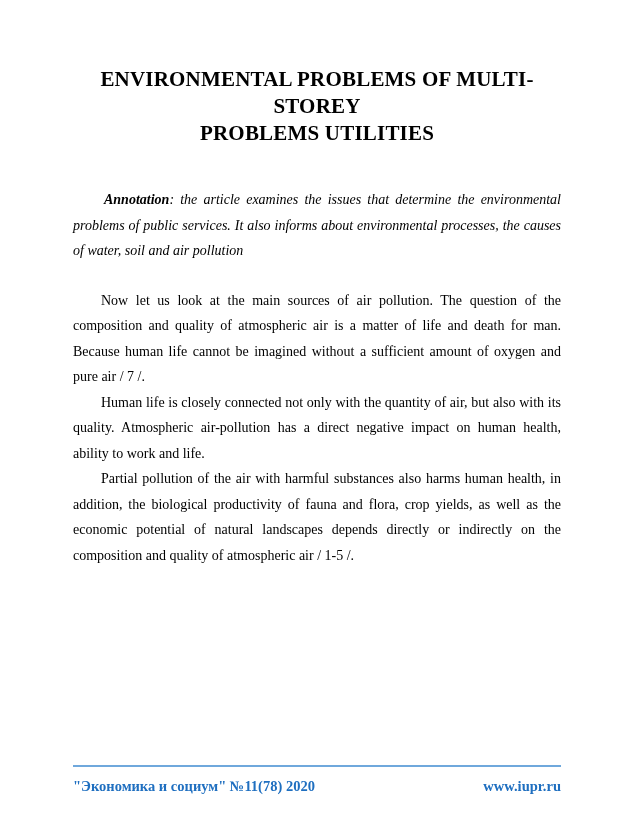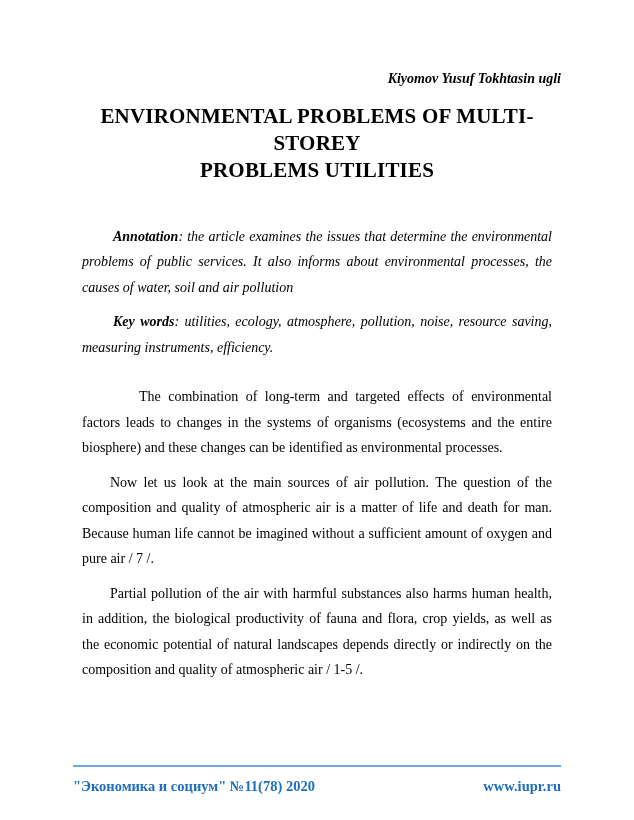--- a/index.html
+++ b/index.html
@@ -36,21 +36,21 @@
     text-align: center;
     font-weight: bold;
     font-size: 21px;
     line-height: 27px;
     letter-spacing: 0.2px;
   }
   .abstract {
     margin-top: 40px;
   }
   p {
-    margin: 9px;
+    margin: 0;
     text-align: justify;
   }
   .abstract p {
     font-style: italic;
     text-indent: 31px;
   }
   .abstract .label {
     font-weight: bold;
   }
   .body-text {
@@ -87,36 +87,34 @@
     text-decoration: none;
     margin-left: 24px;
   }
 </style>
 </head>
 <body>
 
 <div class="page">
 
   <div class="author-block">
-    <div class="author-name">Kiyomov Yusuf Tokhtasin ugli</div>
   </div>
 
   <div class="doc-title">
     <div>ENVIRONMENTAL PROBLEMS OF MULTI-STOREY</div>
     <div>PROBLEMS UTILITIES</div>
   </div>
 
   <div class="abstract">
     <p><span class="label">Annotation</span><span>: the article examines the issues that determine the environmental problems of public services. It also informs about environmental processes, the causes of water, soil and air pollution</span></p>
-    <p><span class="label">Key words</span><span>: utilities, ecology, atmosphere, pollution, noise, resource saving, measuring instruments, efficiency.</span></p>
   </div>
 
   <div class="body-text">
-    <p class="first-para">The combination of long-term and targeted effects of environmental factors leads to changes in the systems of organisms (ecosystems and the entire biosphere) and these changes can be identified as environmental processes.</p>
     <p>Now let us look at the main sources of air pollution.  The question of the composition and quality of atmospheric air is a matter of life and death for man. Because human life cannot be imagined without a sufficient amount of oxygen and pure air / 7 /.</p>
+    <p>Human life is closely connected not only with the quantity of air, but also with its quality.  Atmospheric air-pollution has a direct negative impact on human health, ability to work and life.</p>
     <p>Partial pollution of the air with harmful substances also harms human health, in addition, the biological productivity of fauna and flora, crop yields, as well as the economic potential of natural landscapes depends directly or indirectly on the composition and quality of atmospheric air / 1-5 /.</p>
   </div>
 
   <div class="footer">
     <div class="footer-rule" style="border-top-color: rgb(111, 168, 220);"></div>
     <div class="footer-row" style="color: rgb(31, 111, 192);">
       <span>"Экономика и социум" №11(78) 2020</span>
       <a href="#">www.iupr.ru</a>
     </div>
   </div>

